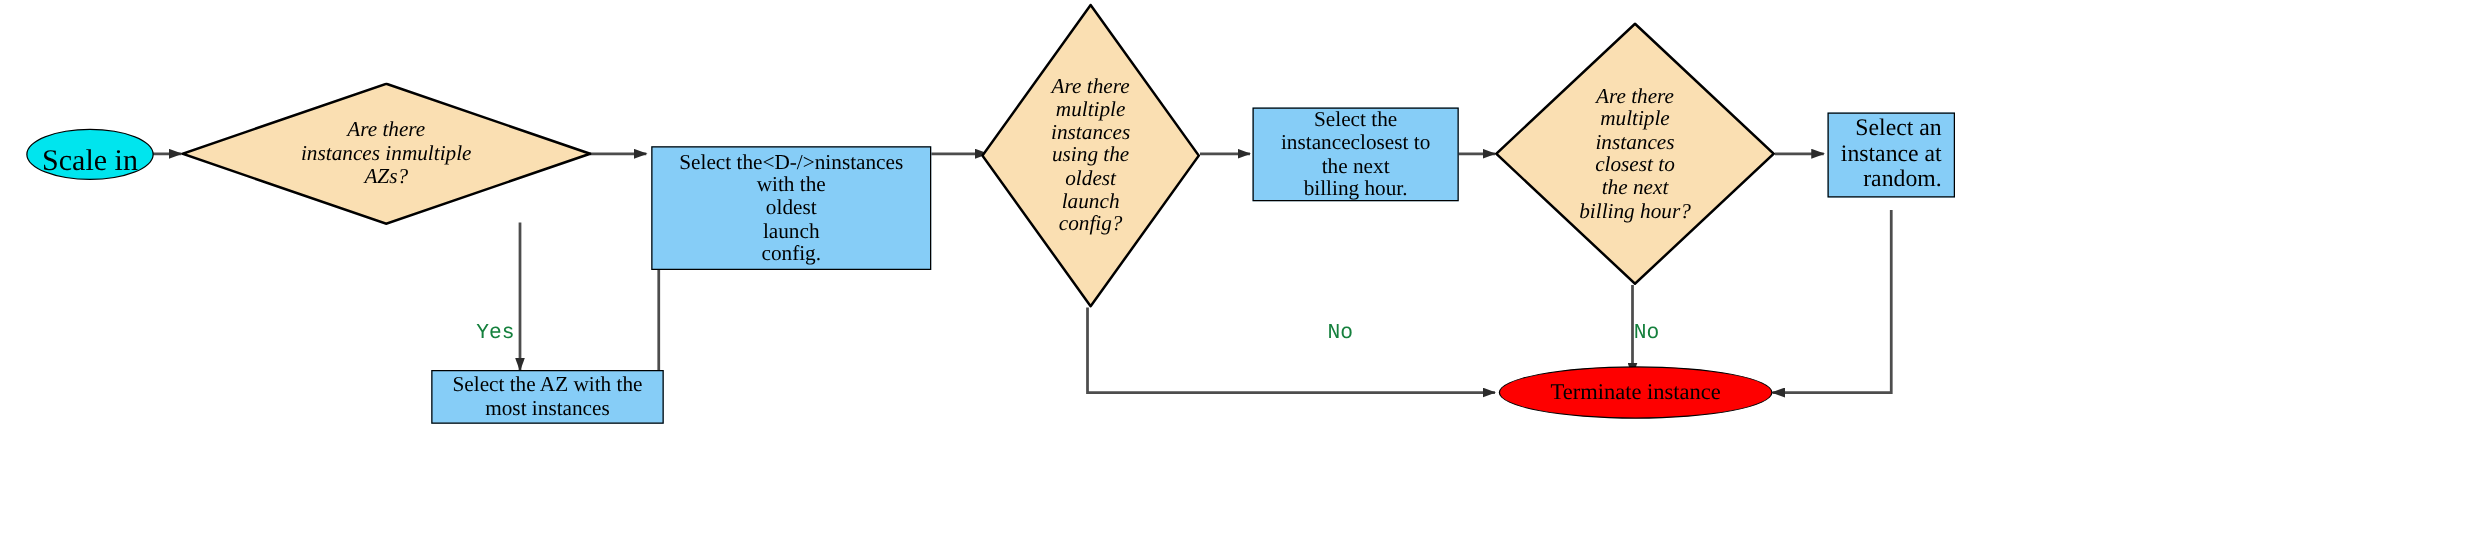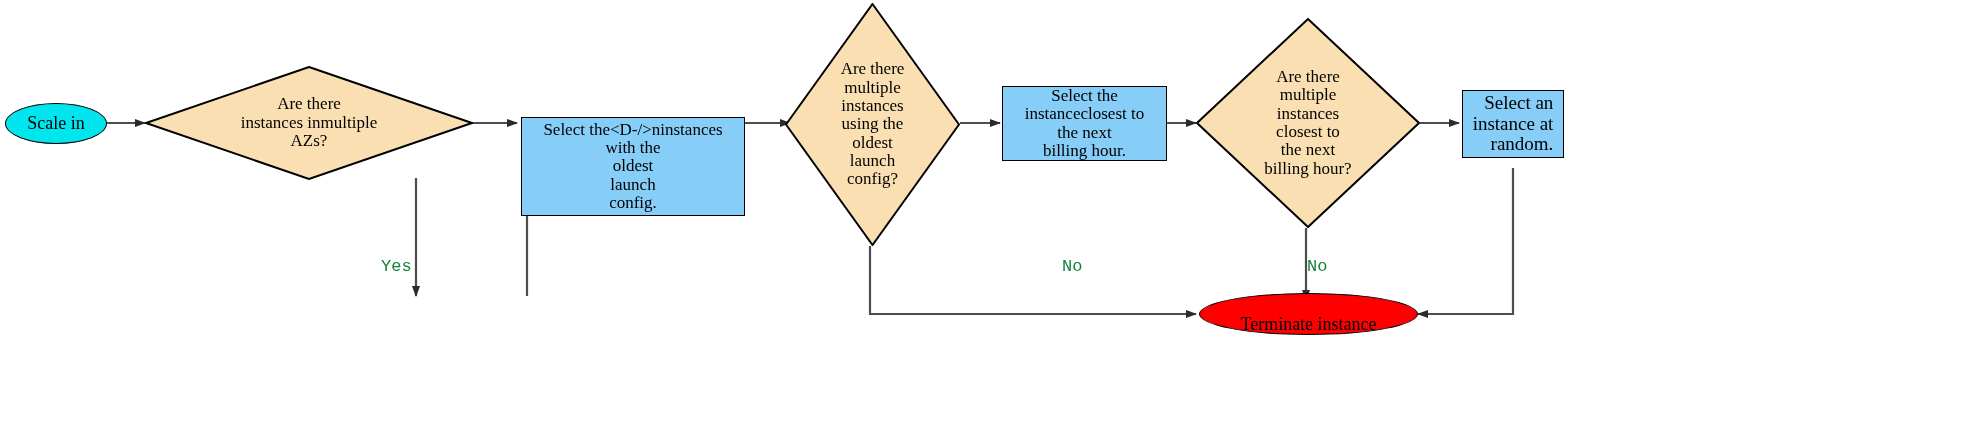--- a/index.html
+++ b/index.html
@@ -13,21 +13,21 @@
   .node .txt{display:block;padding:0 2px;}
 
   .ellipse{border:1.6px solid #000;border-radius:50%;}
   .ellipse.cyan{background:#00e5ee;}
   .ellipse.red{background:#fe0000;}
 
   .box{border:1.6px solid #000;background:#86cdf7;}
 
   .diamond{background:transparent;border:none;}
   .diamond .dshape{position:absolute;left:0;top:0;width:100%;height:100%;}
-  .diamond .txt{position:relative;z-index:2;}
+  .diamond .txt{position:relative;z-index:2;font-style:italic;}
 
   .edgelabel{position:absolute;font-size:17px;color:#15803d;white-space:nowrap;font-family:Liberation Mono, monospace;}
 </style>
 </head>
 <body>
 
 <div class="stage">
 
   <svg class="edges" viewBox="0 0 1981 431" xmlns="http://www.w3.org/2000/svg">
     <defs>
@@ -54,41 +54,45 @@
       <path d="M1157,123 L1196,123"></path>
 
       <path d="M1420,123 L1459,123"></path>
 
       <path d="M1306,228 L1306,300"></path>
 
       <path d="M1513,168 L1513,314 L1418,314"></path>
     </g>
   </svg>
 
-  <div class="node ellipse cyan" style="left:5px;top:103px;width:102px;height:41px;font-size:18px;">
+  <div class="node ellipse cyan" style="left:21px;top:103px;width:102px;height:41px;font-size:24px;align-items:flex-end;">
     <span class="txt">Scale in</span>
   </div>
 
   <div class="node diamond" style="left:145px;top:66px;width:328px;height:114px;font-size:17px;">
     <svg class="dshape" viewBox="0 0 328 114" preserveAspectRatio="none">
       <polygon points="164,1 327,57 164,113 1,57" fill="#fadfb2" stroke="#000" stroke-width="2" vector-effect="non-scaling-stroke"></polygon>
     </svg>
     <span class="txt" style="white-space:pre-line;">Are there
 instances inmultiple
 AZs?</span>
   </div>
 
   <div class="node box" style="left:521px;top:73px;width:224px;height:99px;font-size:17px;margin-top:44px;">
     <span class="txt" style="white-space:pre-line;">Select the&lt;D-/&gt;ninstances
 with the
 oldest
 launch
 config.</span>
   </div>
 
+  <div class="node box" style="left:345px;top:296px;width:186px;height:43px;font-size:17px;">
+    <span class="txt" style="white-space:pre-line;">Select the AZ with the
+most instances</span>
+  </div>
 
   <div class="node diamond" style="left:785px;top:3px;width:175px;height:243px;font-size:17px;">
     <svg class="dshape" viewBox="0 0 175 243" preserveAspectRatio="none">
       <polygon points="87.5,1 174,121.5 87.5,242 1,121.5" fill="#fadfb2" stroke="#000" stroke-width="2" vector-effect="non-scaling-stroke"></polygon>
     </svg>
     <span class="txt" style="white-space:pre-line;">Are there
 multiple
 instances
 using the
 oldest
@@ -114,21 +118,21 @@
 the next
 billing hour?</span>
   </div>
 
   <div class="node box" style="left:1462px;top:90px;width:102px;height:68px;font-size:19px;text-align:right;">
     <span class="txt" style="white-space:pre-line;">Select an
 instance at
 random.</span>
   </div>
 
-  <div class="node ellipse red" style="left:1199px;top:293px;width:219px;height:42px;font-size:18px;align-items:flex-end;">
+  <div class="node ellipse red" style="left:1199px;top:293px;width:219px;height:42px;font-size:18px;">
     <span class="txt">Terminate instance</span>
   </div>
 
   <div class="edgelabel" style="left:381px;top:257px;">
     <span>Yes</span>
   </div>
   <div class="edgelabel" style="left:1062px;top:257px;">
     <span>No</span>
   </div>
   <div class="edgelabel" style="left:1307px;top:257px;">

